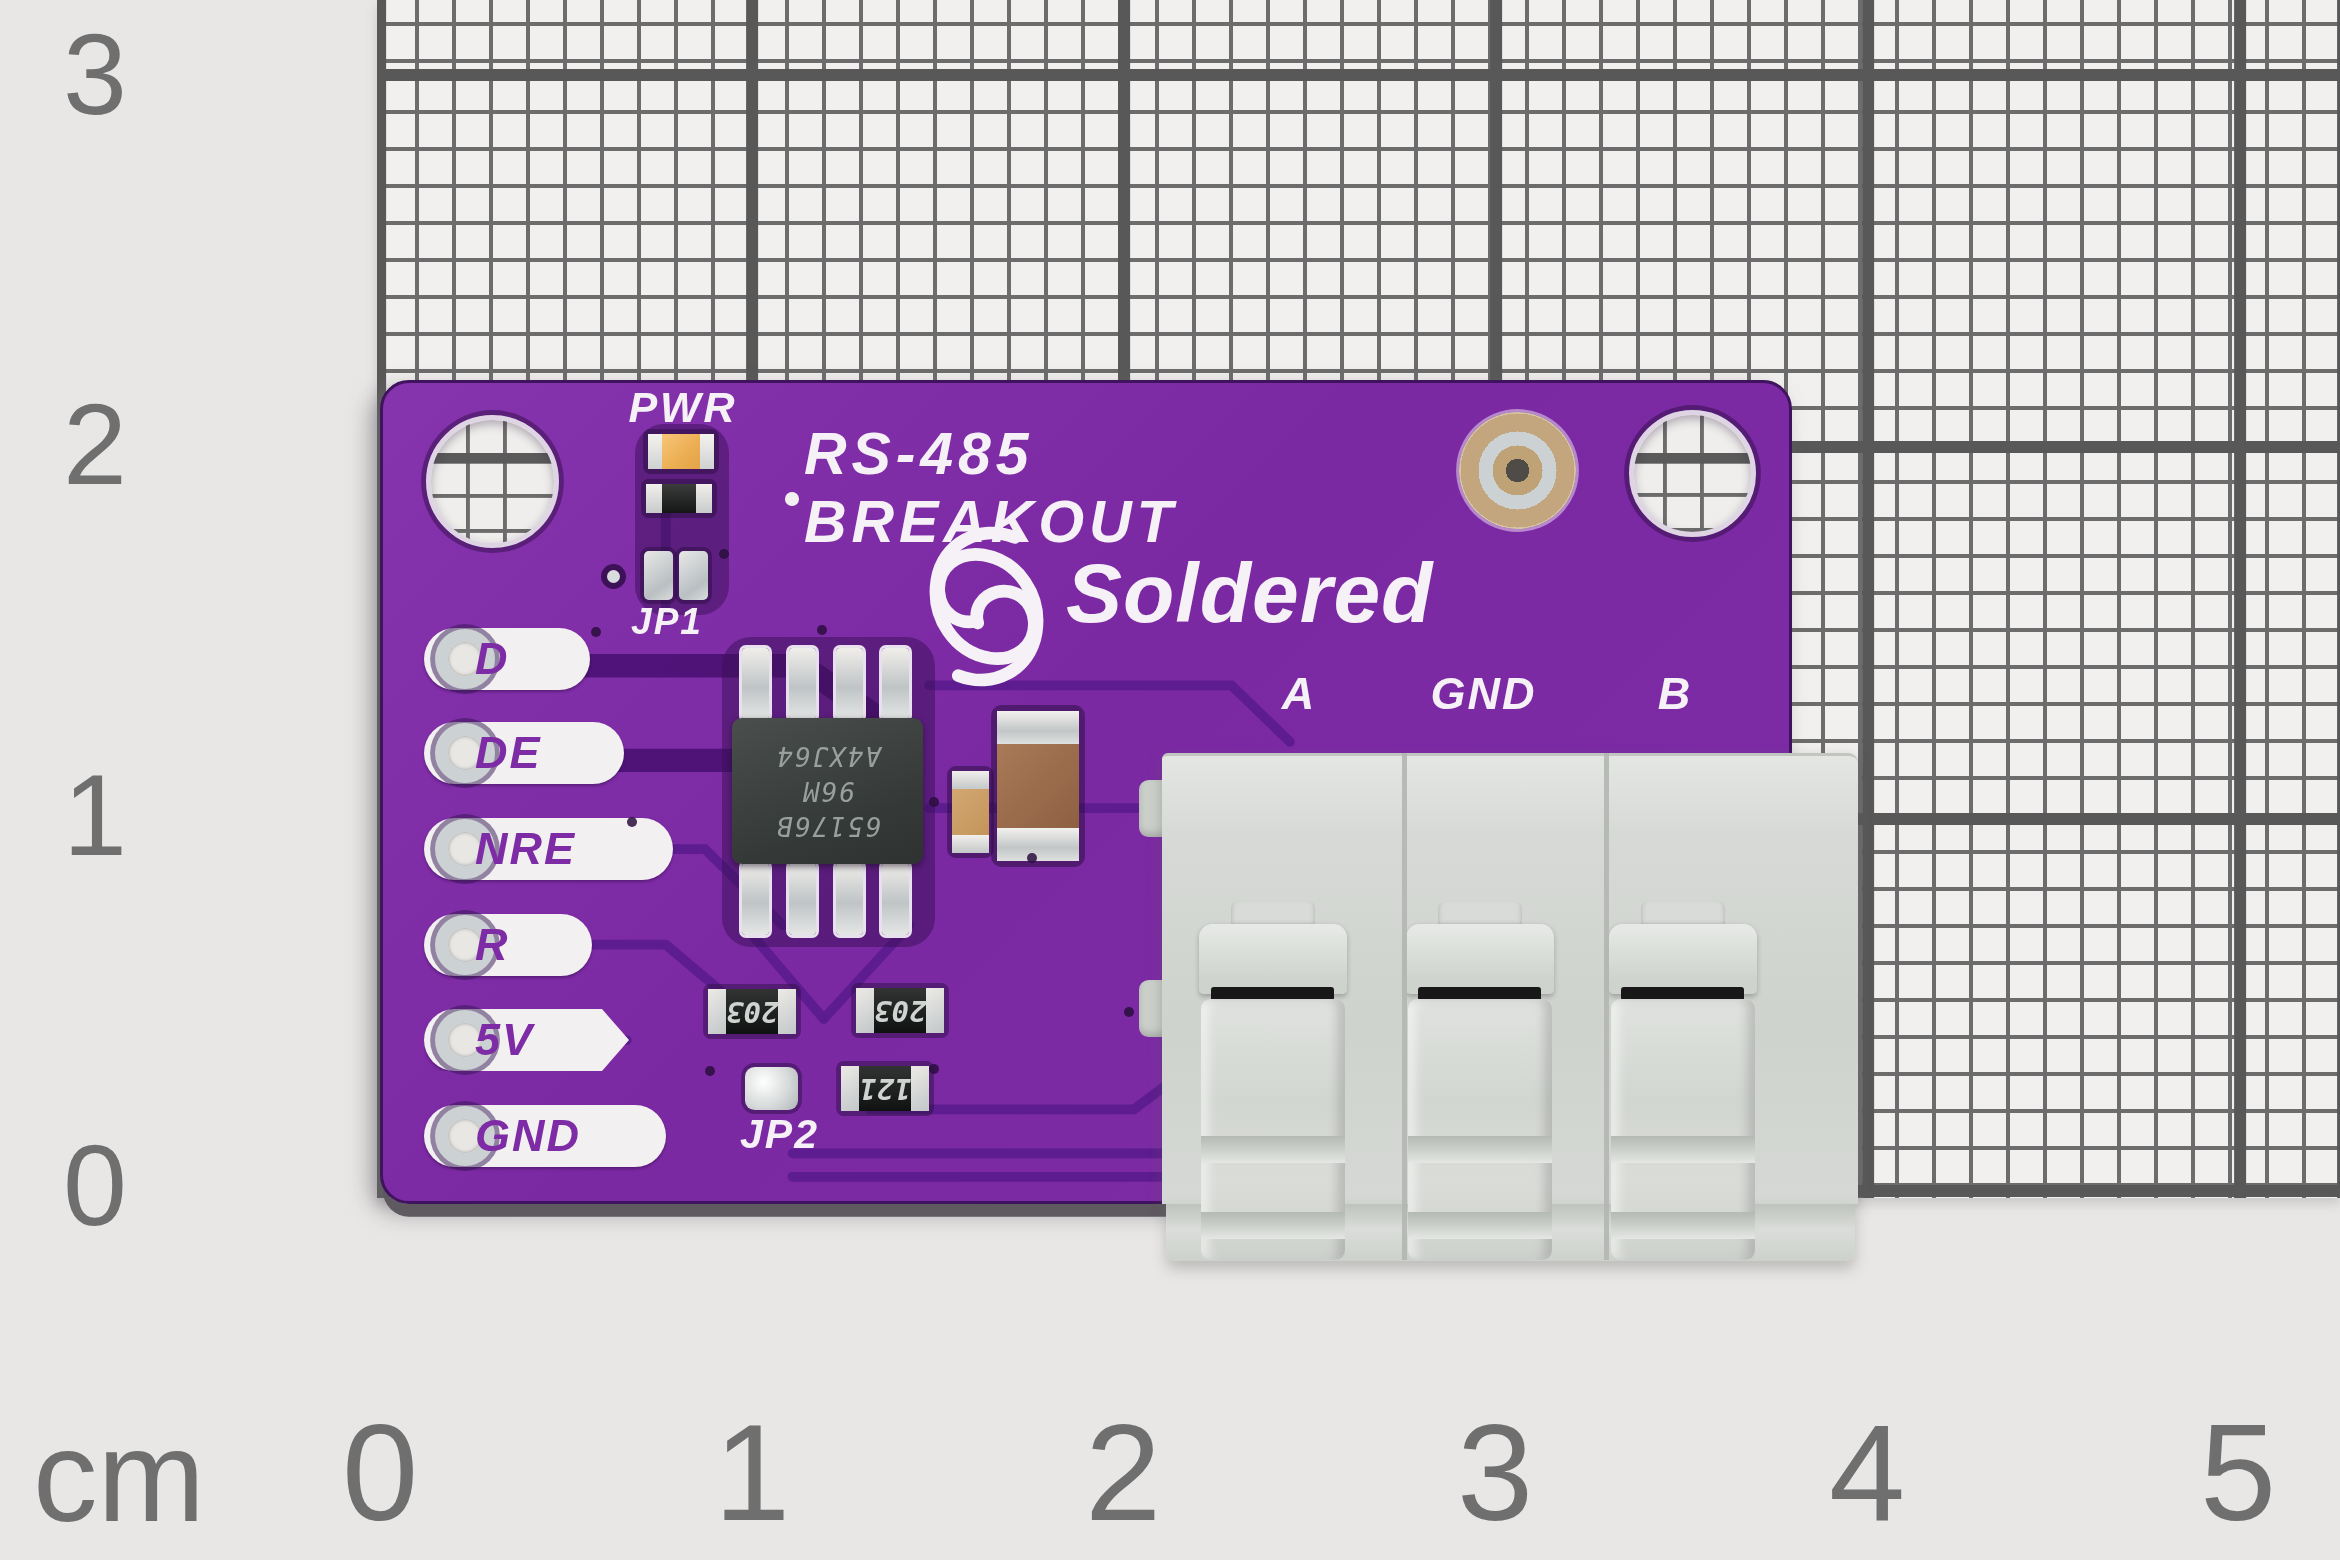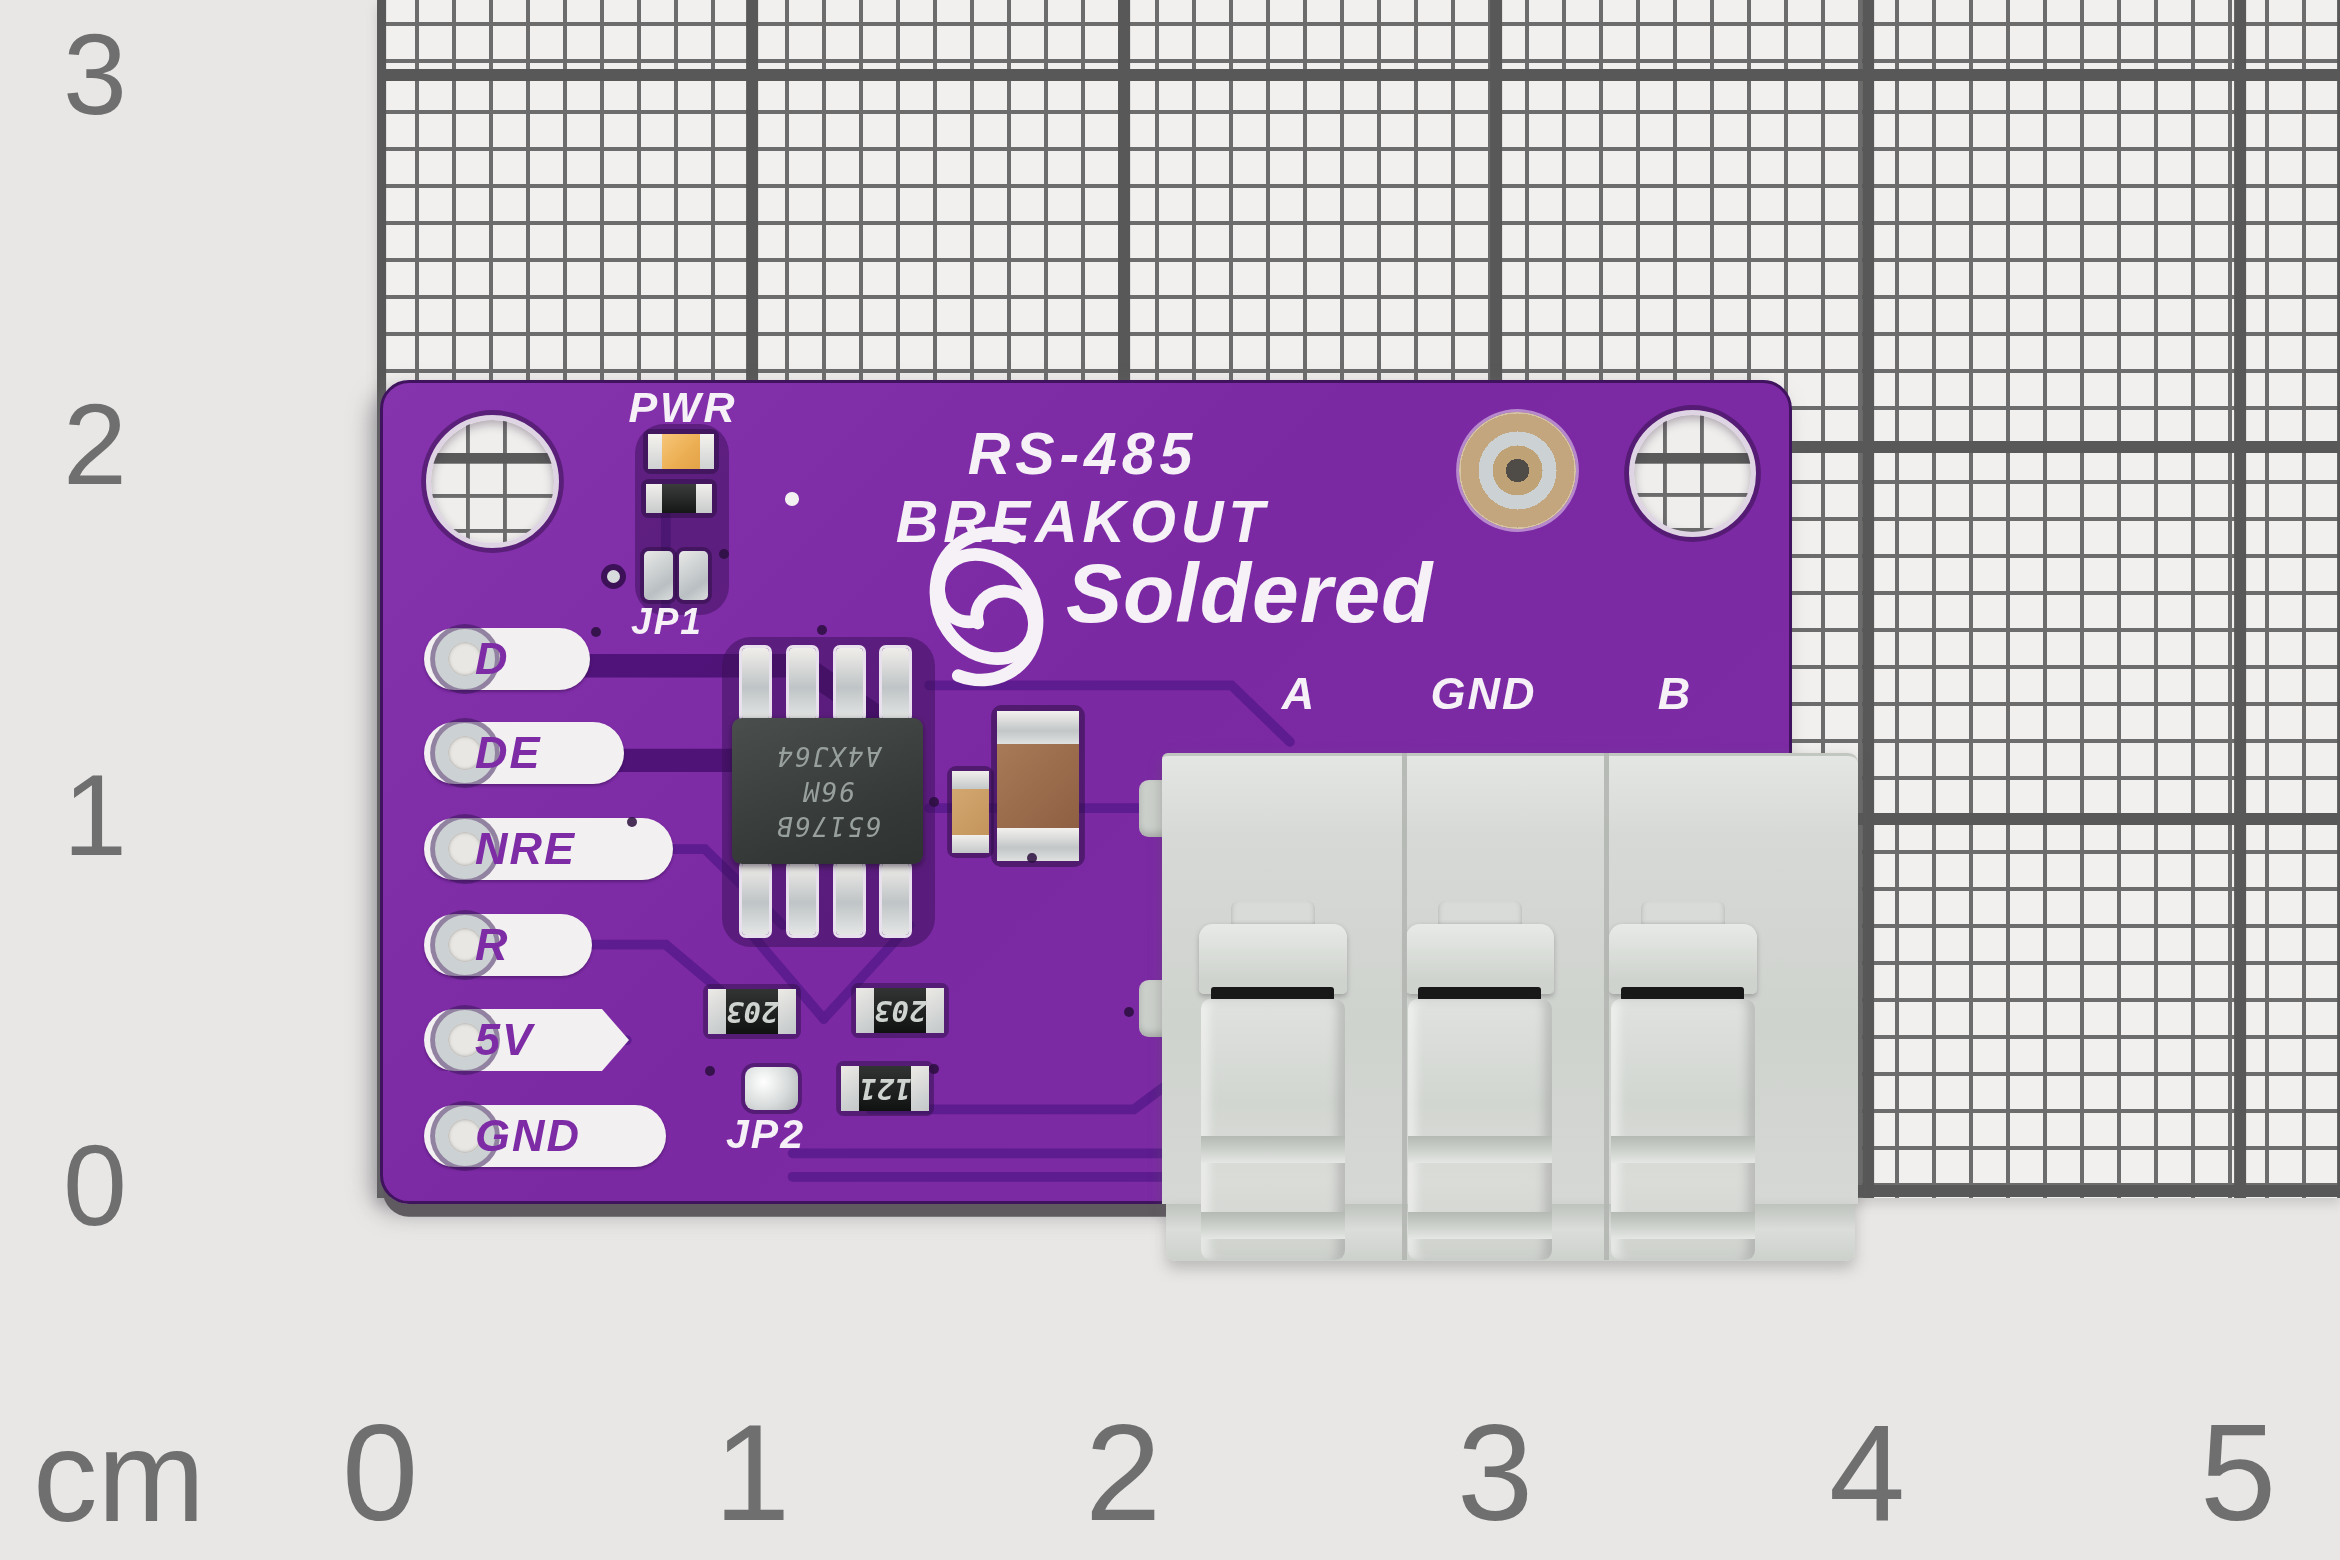--- a/index.html
+++ b/index.html
@@ -44,24 +44,24 @@
     background-position:0 33px,0 74px,0 109px,35px 0,72px 0;}
   .hole.tr{left:1246px;top:27px;width:127px;height:127px;
     background-image:linear-gradient(#5a5a5a,#5a5a5a),linear-gradient(#6c6c6c,#6c6c6c),linear-gradient(#6c6c6c,#6c6c6c),linear-gradient(#6c6c6c,#6c6c6c),linear-gradient(#6c6c6c,#6c6c6c);
     background-size:100% 10.7px,100% 3.9px,100% 3.9px,3.9px 100%,3.9px 100%;
     background-position:0 38px,0 78px,0 113px,29px 0,66px 0;}
   .brass{left:1076px;top:29px;width:117px;height:117px;border-radius:50%;z-index:2;
     background:radial-gradient(circle at 50% 50%, #4f4b46 0 11.7px, #bfa377 11.7px 25px, #ccd2d4 25px 39px, #c3a67d 39px 57px, #d6c5a4 57px 59px);
     box-shadow:0 0 0 2.9px rgba(255,255,255,.45);}
 
   .silk{color:#f5f1f6;font-weight:700;z-index:3;}
-  .board-title{left:407px;top:37px;width:585px;text-align:center;font-size:59px;letter-spacing:4.9px;}
+  .board-title{left:421px;top:37px;width:585px;font-size:59px;letter-spacing:4.9px;}
   .pwr-label{left:239px;top:0px;width:122px;text-align:center;font-size:43px;letter-spacing:2.9px;}
   .jp1-label{left:240px;top:218px;width:88px;text-align:center;font-size:37px;letter-spacing:2px;}
-  .jp2-label{left:343px;top:728px;width:107px;font-size:41px;letter-spacing:2px;}
+  .jp2-label{left:343px;top:728px;width:107px;text-align:center;font-size:41px;letter-spacing:2px;}
   .brand-text{left:683px;top:162px;font-size:84px;letter-spacing:1px;}
   .terminal-label{text-align:center;font-size:45px;letter-spacing:2px;top:285px;}
 
   .soldered-logo{left:538px;top:133px;width:131px;height:181px;z-index:3;}
 
   .dark-zone{background:#3a0f55;opacity:.5;border-radius:29px;z-index:1;}
 
   
   .pin-row{left:0;height:62px;z-index:2;}
   .pin-pill{position:absolute;left:41px;top:0;height:62px;background:#f3f0f2;border-radius:31px;

